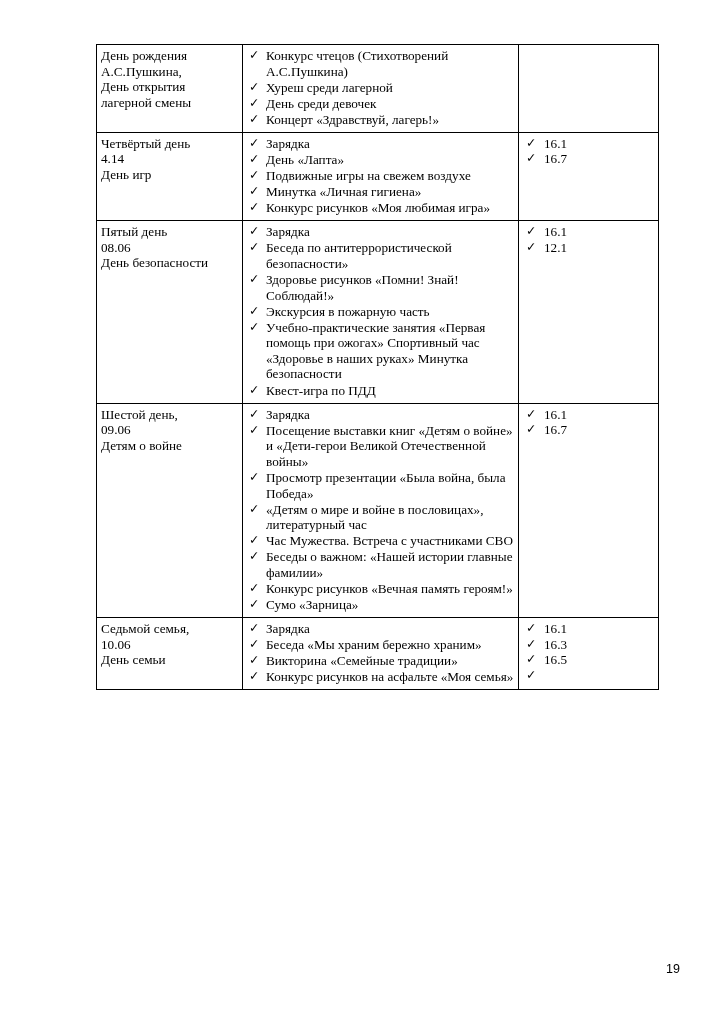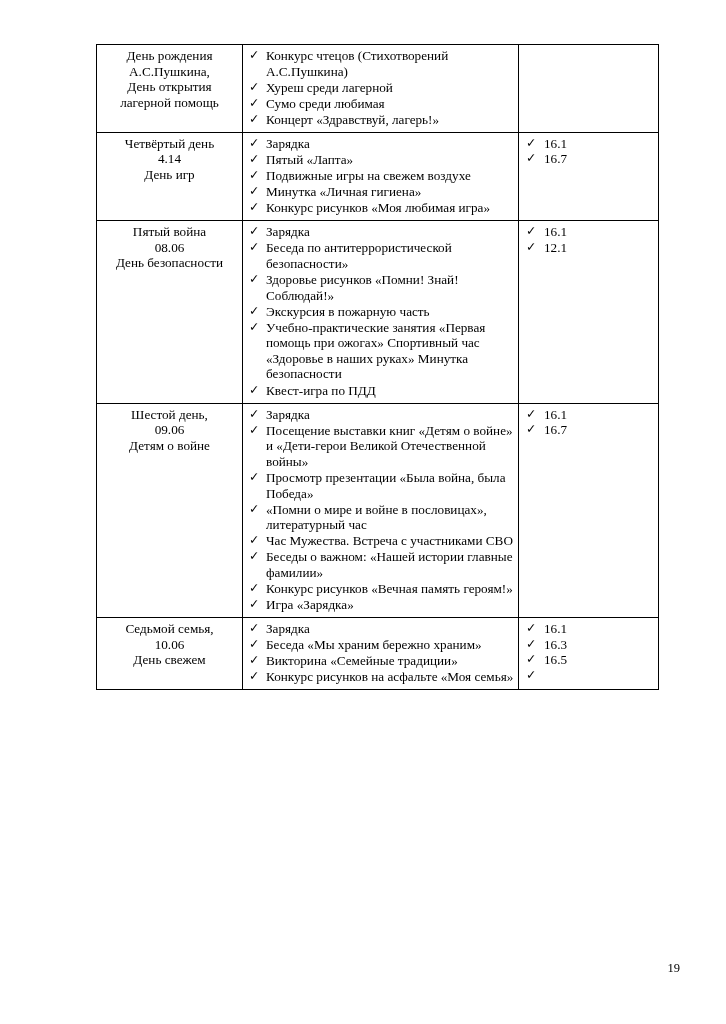--- a/index.html
+++ b/index.html
@@ -31,21 +31,21 @@
   table.schedule td {
     border: 1px solid #000000;
     vertical-align: top;
     padding: 3px 4px 4px 4px;
   }
   col.c-day   { width: 146px; }
   col.c-acts  { width: 276px; }
   col.c-codes { width: 140px; }
 
   .day-cell {
-    text-align: center;
+    text-align: left;
     padding-top: 4px;
     margin-top: 8px;
   }
   .day-line {
     display: block;
   }
   ul.acts {
     list-style: none;
     margin: 0;
     padding: 0;
@@ -78,81 +78,81 @@
     position: absolute;
     left: 3px;
     top: 0;
     font-size: 12.5px;
   }
   .page-number {
     position: absolute;
     right: 46px;
     bottom: 48px;
     font-size: 12.5px;
-    font-family: Liberation Serif, serif;
+    font-family: Liberation Sans, sans-serif;
   }
 </style>
 </head>
 <body>
 
 <div class="page">
   <table class="schedule">
     <colgroup>
       <col class="c-day">
       <col class="c-acts">
       <col class="c-codes">
     </colgroup>
     <tbody>
 
       <tr>
         <td class="day-cell">
           <span class="day-line">День рождения</span>
           <span class="day-line">А.С.Пушкина,</span>
           <span class="day-line">День открытия</span>
-          <span class="day-line">лагерной помощь</span>
+          <span class="day-line">лагерной смены</span>
         </td>
         <td>
           <ul class="acts">
             <li><span class="tick">✓</span><span>Конкурс чтецов (Стихотворений А.С.Пушкина)</span></li>
             <li><span class="tick">✓</span><span>Хуреш среди лагерной</span></li>
-            <li><span class="tick">✓</span><span>Сумо среди любимая</span></li>
+            <li><span class="tick">✓</span><span>День среди девочек</span></li>
             <li><span class="tick">✓</span><span>Концерт «Здравствуй, лагерь!»</span></li>
           </ul>
         </td>
         <td>
           <ul class="codes"></ul>
         </td>
       </tr>
 
       <tr>
         <td class="day-cell">
           <span class="day-line">Четвёртый день</span>
           <span class="day-line">4.14</span>
           <span class="day-line">День игр</span>
         </td>
         <td>
           <ul class="acts">
             <li><span class="tick">✓</span><span>Зарядка</span></li>
-            <li><span class="tick">✓</span><span>Пятый «Лапта»</span></li>
+            <li><span class="tick">✓</span><span>День «Лапта»</span></li>
             <li><span class="tick">✓</span><span>Подвижные игры на свежем воздухе</span></li>
             <li><span class="tick">✓</span><span>Минутка «Личная гигиена»</span></li>
             <li><span class="tick">✓</span><span>Конкурс рисунков «Моя любимая игра»</span></li>
           </ul>
         </td>
         <td>
           <ul class="codes">
             <li><span class="tick">✓</span><span>16.1</span></li>
             <li><span class="tick">✓</span><span>16.7</span></li>
           </ul>
         </td>
       </tr>
 
       <tr>
         <td class="day-cell">
-          <span class="day-line">Пятый война</span>
+          <span class="day-line">Пятый день</span>
           <span class="day-line">08.06</span>
           <span class="day-line">День безопасности</span>
         </td>
         <td>
           <ul class="acts">
             <li><span class="tick">✓</span><span>Зарядка</span></li>
             <li><span class="tick">✓</span><span>Беседа по антитеррористической безопасности»</span></li>
             <li><span class="tick">✓</span><span>Здоровье рисунков «Помни! Знай! Соблюдай!»</span></li>
             <li><span class="tick">✓</span><span> Экскурсия в пожарную часть</span></li>
             <li><span class="tick">✓</span><span> Учебно-практические занятия «Первая помощь при ожогах» Спортивный час «Здоровье в наших руках» Минутка безопасности</span></li>
@@ -171,40 +171,40 @@
         <td class="day-cell">
           <span class="day-line">Шестой день,</span>
           <span class="day-line">09.06</span>
           <span class="day-line">Детям о войне</span>
         </td>
         <td>
           <ul class="acts">
             <li><span class="tick">✓</span><span>Зарядка</span></li>
             <li><span class="tick">✓</span><span>Посещение выставки книг «Детям о войне» и «Дети-герои Великой Отечественной войны»</span></li>
             <li><span class="tick">✓</span><span>Просмотр презентации «Была война, была Победа»</span></li>
-            <li><span class="tick">✓</span><span>«Помни о мире и войне в пословицах», литературный час</span></li>
+            <li><span class="tick">✓</span><span>«Детям о мире и войне в пословицах», литературный час</span></li>
             <li><span class="tick">✓</span><span>Час Мужества. Встреча с участниками СВО</span></li>
             <li><span class="tick">✓</span><span>Беседы о важном: «Нашей истории главные фамилии»</span></li>
             <li><span class="tick">✓</span><span>Конкурс рисунков «Вечная память героям!»</span></li>
-            <li><span class="tick">✓</span><span>Игра «Зарядка»</span></li>
+            <li><span class="tick">✓</span><span>Сумо «Зарница»</span></li>
           </ul>
         </td>
         <td>
           <ul class="codes">
             <li><span class="tick">✓</span><span>16.1</span></li>
             <li><span class="tick">✓</span><span>16.7</span></li>
           </ul>
         </td>
       </tr>
 
       <tr>
         <td class="day-cell">
           <span class="day-line">Седьмой семья,</span>
           <span class="day-line">10.06</span>
-          <span class="day-line">День свежем</span>
+          <span class="day-line">День семьи</span>
         </td>
         <td>
           <ul class="acts">
             <li><span class="tick">✓</span><span>Зарядка</span></li>
             <li><span class="tick">✓</span><span>Беседа «Мы храним бережно храним»</span></li>
             <li><span class="tick">✓</span><span>Викторина «Семейные традиции»</span></li>
             <li><span class="tick">✓</span><span>Конкурс рисунков на асфальте «Моя семья»</span></li>
           </ul>
         </td>
         <td>

